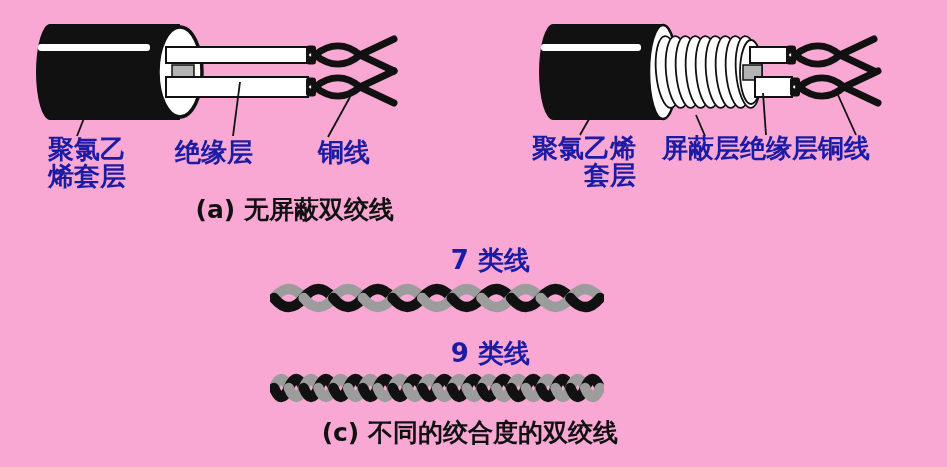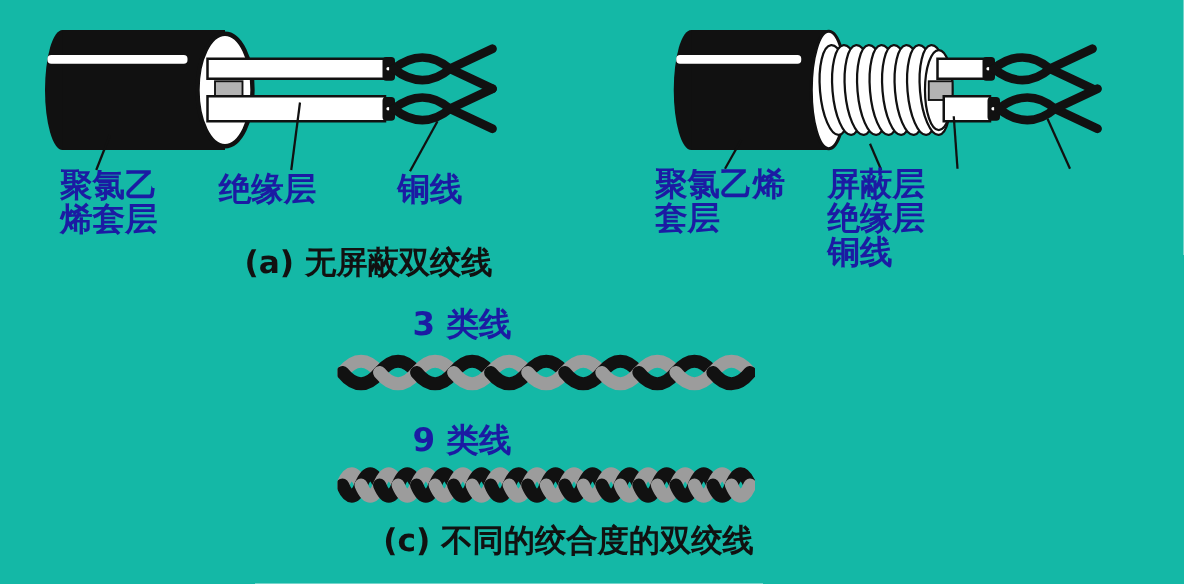--- a/index.html
+++ b/index.html
@@ -1,31 +1,31 @@
 <!DOCTYPE html>
 <html style="--blue: #1b1ba3; --ink: #111111;"><head>
 <meta charset="utf-8">
 <style>
   html,body{margin:0;padding:0;background:#fff;}
   .stage{
-    position:relative;width:947px;height:467px;background:#14b8a6;overflow:hidden;
+    position:relative;width:947px;height:467px;background:#f9a8d4;overflow:hidden;
     font-family:"DejaVu Sans","Liberation Sans",sans-serif;
   }
   .art,.braid,.lbl,.cap,.triple{position:absolute;}
   .lbl{
     color:var(--blue,#1b1ba3);
     font-weight:bold;font-size:26px;line-height:27px;
     white-space:pre-line;letter-spacing:0px;
   }
-  .center{text-align:left;}
+  .center{text-align:right;}
   .cap{
     color:var(--ink,#111);
     font-weight:bold;font-size:25px;line-height:27px;text-align:right;white-space:nowrap;
   }
-  .triple{display:flex;flex-direction:column;}
+  .triple{display:flex;flex-direction:row;}
   .triple span{color:var(--blue,#1b1ba3);font-weight:bold;font-size:26px;line-height:27px;}
 </style>
 </head>
 <body>
 
 <div class="stage">
 
   <svg class="art" style="left:25px;top:15px" width="420" height="126" viewBox="0 0 420 126">
     <defs>
 
@@ -96,21 +96,21 @@
   </svg>
 
   <div class="lbl center" style="left:524px;top:135px;width:112px">聚氯乙烯
 套层</div>
   <div class="triple" style="left:662px;top:135px">
     <span>屏蔽层</span>
     <span>绝缘层</span>
     <span>铜线</span>
   </div>
 
-  <div class="lbl center" style="left:330px;top:247px;width:200px">3 类线</div>
+  <div class="lbl center" style="left:330px;top:247px;width:200px">7 类线</div>
   <svg class="braid" style="left:270px;top:281px" width="334" height="34" viewBox="0 0 334 34">
       <path d="M4 17 Q18.81818181818182 -1 33.63636363636364 17" stroke="#9c9c9c" stroke-width="10.5" fill="none" stroke-linecap="round"></path>
       <path d="M4 17 Q18.81818181818182 35 33.63636363636364 17" stroke="#111111" stroke-width="10.5" fill="none" stroke-linecap="round"></path>
       <path d="M33.63636363636364 17 Q48.45454545454546 -1 63.27272727272728 17" stroke="#111111" stroke-width="10.5" fill="none" stroke-linecap="round"></path>
       <path d="M33.63636363636364 17 Q48.45454545454546 35 63.27272727272728 17" stroke="#9c9c9c" stroke-width="10.5" fill="none" stroke-linecap="round"></path>
       <path d="M63.27272727272727 17 Q78.0909090909091 -1 92.9090909090909 17" stroke="#9c9c9c" stroke-width="10.5" fill="none" stroke-linecap="round"></path>
       <path d="M63.27272727272727 17 Q78.0909090909091 35 92.9090909090909 17" stroke="#111111" stroke-width="10.5" fill="none" stroke-linecap="round"></path>
       <path d="M92.9090909090909 17 Q107.72727272727272 -1 122.54545454545455 17" stroke="#111111" stroke-width="10.5" fill="none" stroke-linecap="round"></path>
       <path d="M92.9090909090909 17 Q107.72727272727272 35 122.54545454545455 17" stroke="#9c9c9c" stroke-width="10.5" fill="none" stroke-linecap="round"></path>
       <path d="M122.54545454545455 17 Q137.36363636363637 -1 152.1818181818182 17" stroke="#9c9c9c" stroke-width="10.5" fill="none" stroke-linecap="round"></path>
@@ -170,15 +170,15 @@
       <path d="M270.72727272727275 17 Q278.1363636363637 -1 285.54545454545456 17" stroke="#9c9c9c" stroke-width="10.5" fill="none" stroke-linecap="round"></path>
       <path d="M270.72727272727275 17 Q278.1363636363637 35 285.54545454545456 17" stroke="#111111" stroke-width="10.5" fill="none" stroke-linecap="round"></path>
       <path d="M285.54545454545456 17 Q292.9545454545455 -1 300.3636363636364 17" stroke="#111111" stroke-width="10.5" fill="none" stroke-linecap="round"></path>
       <path d="M285.54545454545456 17 Q292.9545454545455 35 300.3636363636364 17" stroke="#9c9c9c" stroke-width="10.5" fill="none" stroke-linecap="round"></path>
       <path d="M300.3636363636364 17 Q307.7727272727273 -1 315.1818181818182 17" stroke="#9c9c9c" stroke-width="10.5" fill="none" stroke-linecap="round"></path>
       <path d="M300.3636363636364 17 Q307.7727272727273 35 315.1818181818182 17" stroke="#111111" stroke-width="10.5" fill="none" stroke-linecap="round"></path>
       <path d="M315.1818181818182 17 Q322.5909090909091 -1 330 17" stroke="#111111" stroke-width="10.5" fill="none" stroke-linecap="round"></path>
       <path d="M315.1818181818182 17 Q322.5909090909091 35 330 17" stroke="#9c9c9c" stroke-width="10.5" fill="none" stroke-linecap="round"></path>
     </svg>
 
-  <div class="cap" style="left:283px;top:419px;width:320px">(c) 不同的绞合度的双绞线</div>
+  <div class="cap" style="left:298px;top:419px;width:320px">(c) 不同的绞合度的双绞线</div>
 
 </div>
 
 </body></html>

